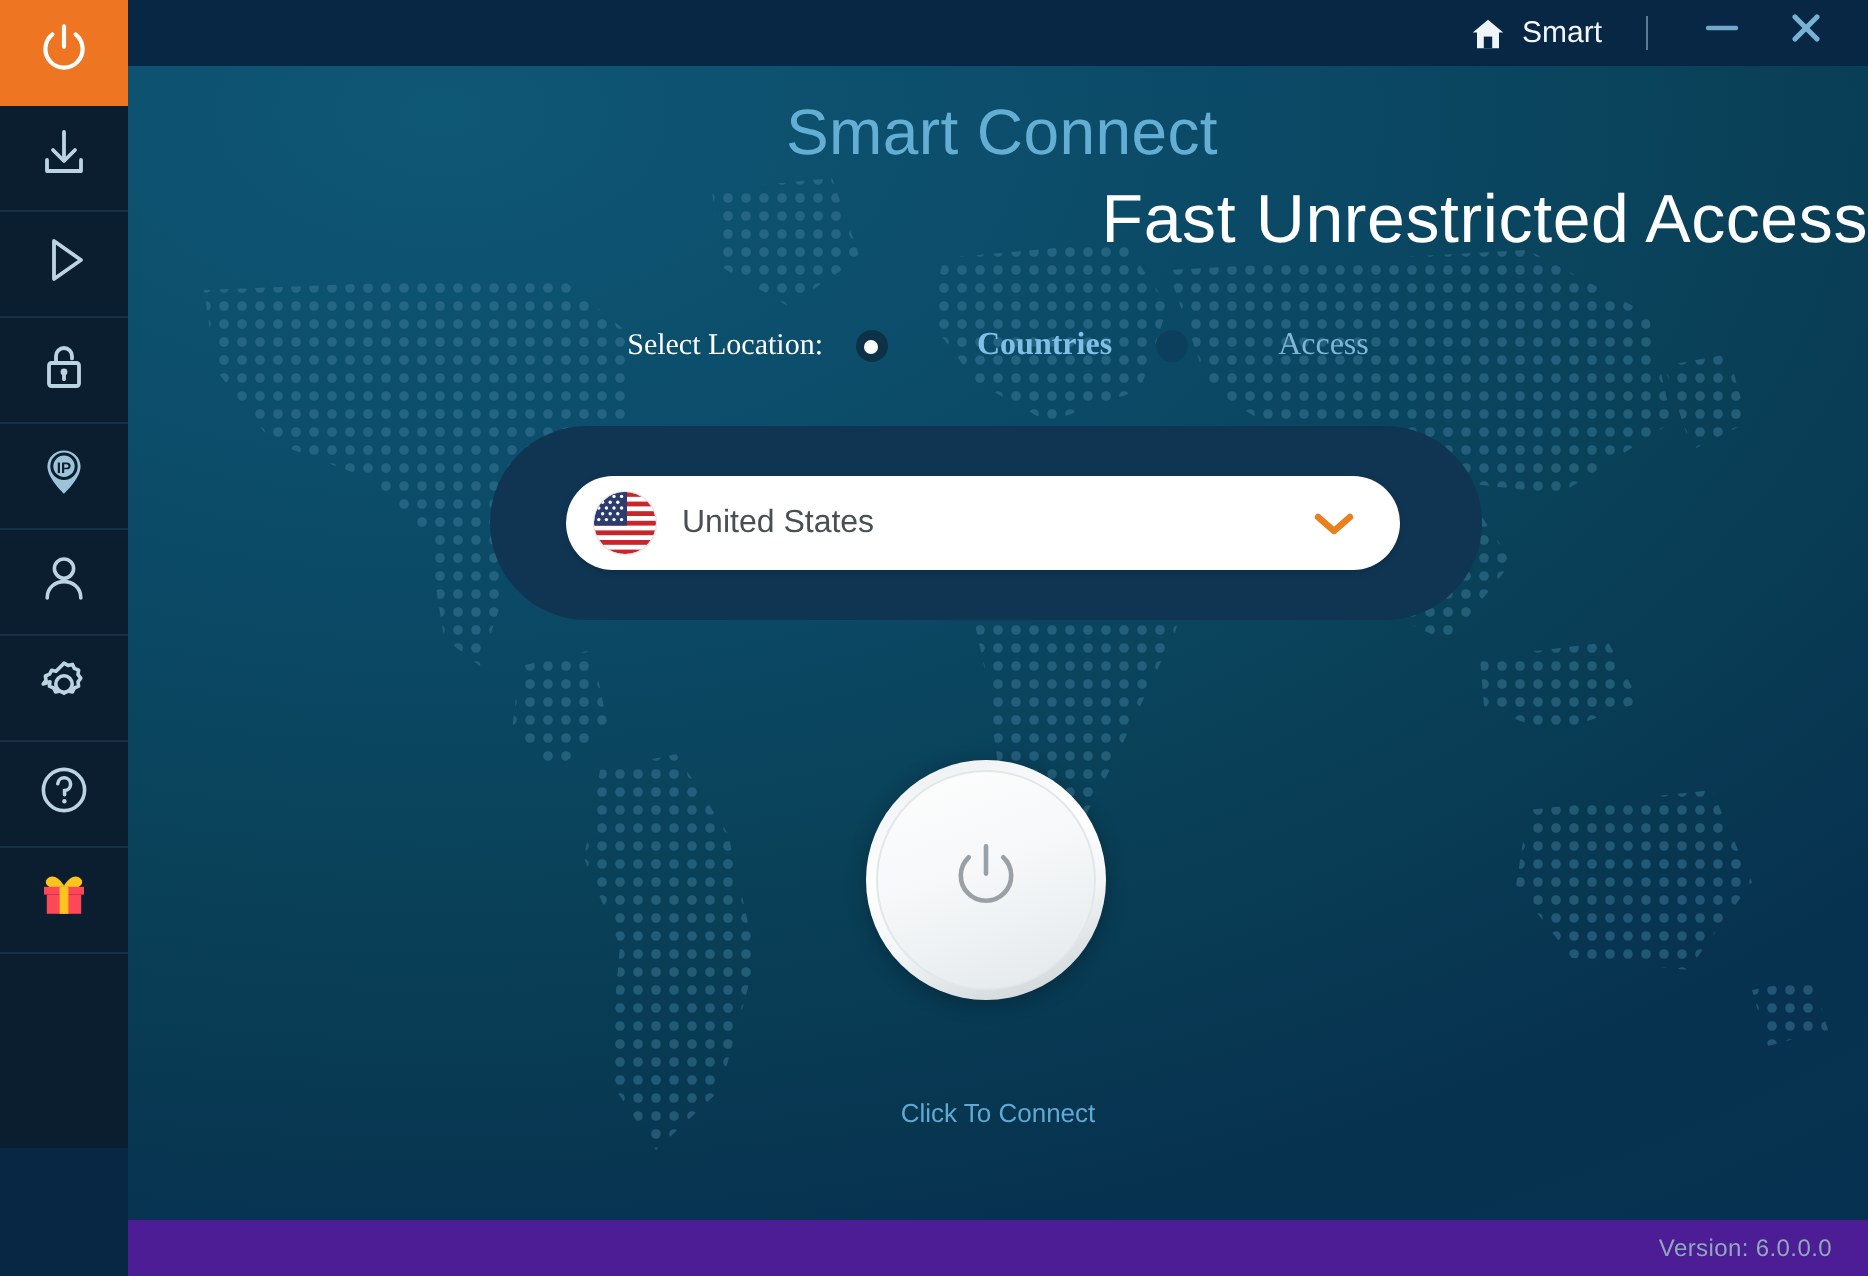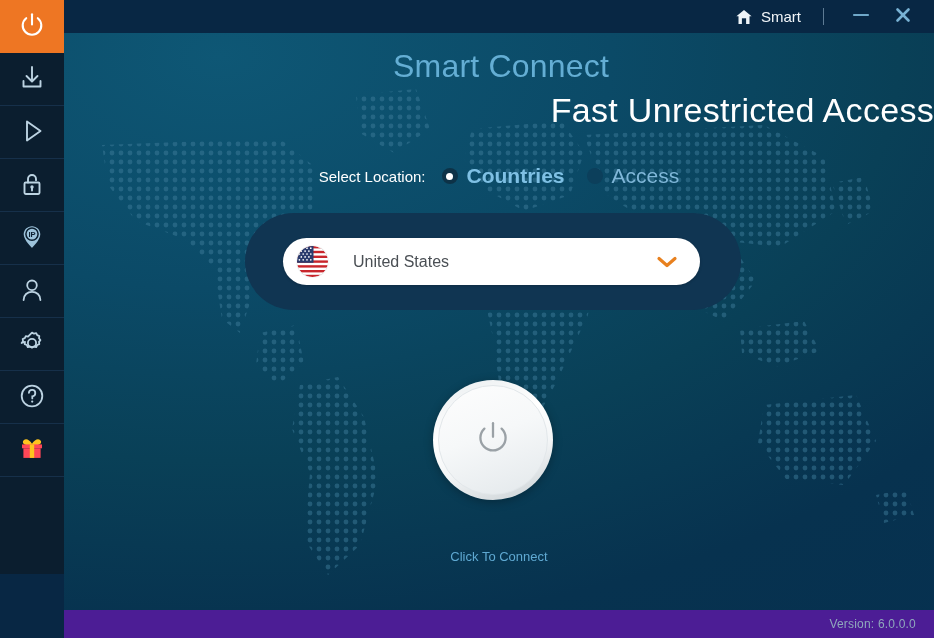--- a/index.html
+++ b/index.html
@@ -124,20 +124,21 @@
   
   .loc-row {
     position: absolute;
     left: 0; top: 131px;
     width: 870px;
     display: flex;
     align-items: center;
     justify-content: center;
     gap: 0px;
     font-size: 15px;
+    font-family: Liberation Serif, serif;
   }
   .loc-label { color: #ffffff; margin-right: 16px; }
   .radio-opt {
     display: flex;
     align-items: center;
     gap: 9px;
     cursor: pointer;
     margin-right: 22px;
   }
   .radio-opt:last-child { margin-right: 0; }
@@ -150,21 +151,21 @@
     justify-content: center;
     flex: none;
   }
   .radio-dot.on { background: #0d3247; }
   .radio-dot.on::before {
     content: "";
     width: 7px; height: 7px;
     border-radius: 50%;
     background: #ffffff;
   }
-  .radio-text { color: #7fb6d8; font-size: 21px; }
+  .radio-text { color: #7fb6d8; font-size: 16px; margin-left: 36px; }
   .radio-text.sel { color: #7fc0e4; font-weight: bold; }
 
   
   .dd-outer {
     position: absolute;
     left: 181px; top: 180px;
     width: 496px; height: 97px;
     background: #103552;
     border-radius: 49px;
   }
@@ -172,21 +173,20 @@
     position: absolute;
     left: 219px; top: 205px;
     width: 417px; height: 47px;
     background: #ffffff;
     border-radius: 24px;
     display: flex;
     align-items: center;
     padding: 0 16px 0 14px;
     cursor: pointer;
     box-shadow: 0 1px 3px rgba(0,0,0,.18);
-    gap: 12px;
   }
   .flag {
     width: 31px; height: 31px;
     border-radius: 50%;
     overflow: hidden;
     flex: none;
     box-shadow: 0 0 1px rgba(0,0,0,.4);
   }
   .dd-label {
     margin-left: 13px;

